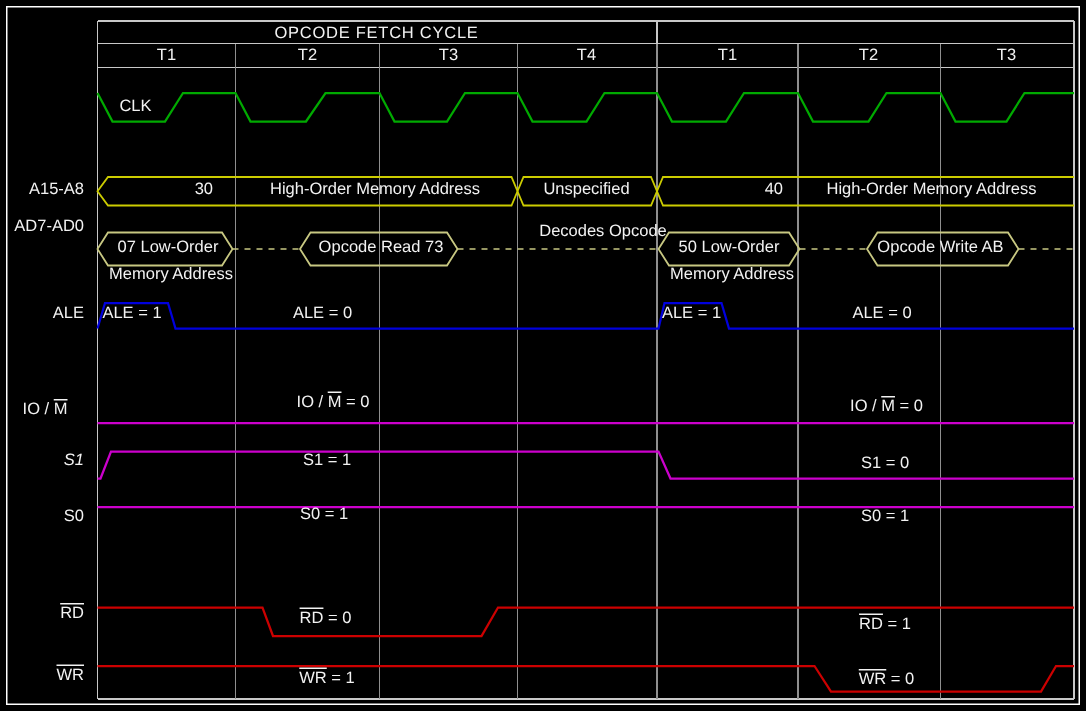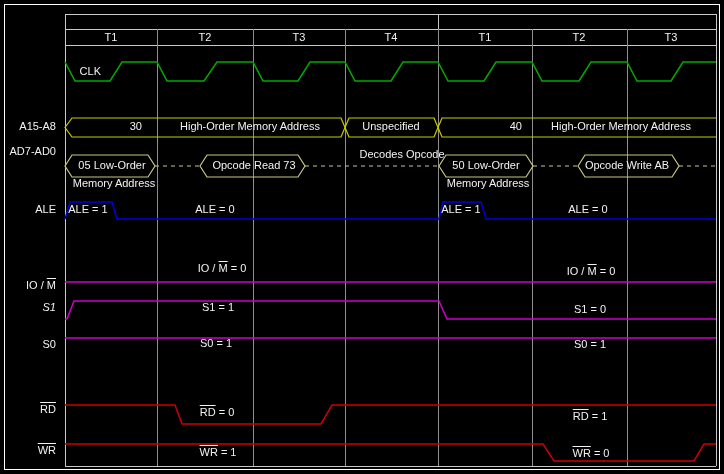--- a/index.html
+++ b/index.html
@@ -48,43 +48,44 @@
       <path d="M439,166 L446,155 L526,155 L533,166 L526,177 L446,177 Z" fill="none" stroke="#C8C882" stroke-width="1.2"></path>
       <path d="M578,166 L585,155 L672,155 L679,166 L672,177 L585,177 Z" fill="none" stroke="#C8C882" stroke-width="1.2"></path>
       <polyline points="65,62 75,81 110,81 122,62 157,62 167,81 204,81 217,62 253,62 263,81 298,81 310,62 345,62 355,81 391,81 403,62 438,62 448,81 484,81 496,62 532,62 542,81 579,81 591,62 627,62 637,81 671,81 683,62 716,62" fill="none" stroke="#00AA00" stroke-width="1.5"></polyline>
       <polyline points="65,219 70,202 112,202 117,219 439,219 443,202 481,202 486,219 716,219" fill="none" stroke="#0000DD" stroke-width="1.5"></polyline>
       <polyline points="65,282 716,282" fill="none" stroke="#CC00CC" stroke-width="1.5"></polyline>
       <polyline points="65,319 67,319 74,301 439,301 447,319 716,319" fill="none" stroke="#CC00CC" stroke-width="1.5"></polyline>
       <polyline points="65,338 716,338" fill="none" stroke="#CC00CC" stroke-width="1.5"></polyline>
       <polyline points="65,405 175,405 182,424 321,424 332,405 716,405" fill="none" stroke="#CC0000" stroke-width="1.5"></polyline>
       <polyline points="65,444 543,444 554,461 694,461 704,444 716,444" fill="none" stroke="#CC0000" stroke-width="1.5"></polyline>
     </svg>
+  <div class="hdr" id="hdr-fetch">OPCODE FETCH CYCLE</div>
   <div id="labels">
       <div class="lbl" style="left: 111px; top: 37px;">T1</div>
       <div class="lbl" style="left: 205px; top: 37px;">T2</div>
       <div class="lbl" style="left: 299px; top: 37px;">T3</div>
       <div class="lbl" style="left: 391px; top: 37px;">T4</div>
       <div class="lbl" style="left: 485px; top: 37px;">T1</div>
       <div class="lbl" style="left: 579px; top: 37px;">T2</div>
       <div class="lbl" style="left: 671px; top: 37px;">T3</div>
       <div class="lbl right" style="left: 56px; top: 71px; margin-left: 45px;">CLK</div>
       <div class="lbl right" style="left: 56px; top: 126px;">A15-A8</div>
       <div class="lbl right" style="left: 56px; top: 151px;">AD7-AD0</div>
       <div class="lbl right" style="left: 56px; top: 209px;">ALE</div>
-      <div class="lbl right" style="left: 56px; top: 273px; margin-top: 12px;"><span>IO / </span><span class="ov">M</span></div>
+      <div class="lbl right" style="left: 45px; top: 273px;"><span>IO / </span><span class="ov">M</span></div>
       <div class="lbl right" style="left: 56px; top: 307px; font-style: italic;">S1</div>
       <div class="lbl right" style="left: 56px; top: 344px;">S0</div>
       <div class="lbl right" style="left: 56px; top: 409px;"><span class="ov">RD</span></div>
       <div class="lbl right" style="left: 56px; top: 450px;"><span class="ov">WR</span></div>
       <div class="lbl right" style="left: 142px; top: 126px;">30</div>
       <div class="lbl" style="left: 250px; top: 126px;">High-Order Memory Address</div>
       <div class="lbl" style="left: 391px; top: 126px;">Unspecified</div>
       <div class="lbl right" style="left: 522px; top: 126px;">40</div>
       <div class="lbl" style="left: 621px; top: 126px;">High-Order Memory Address</div>
-      <div class="lbl" style="left: 112px; top: 165px;">05 Low-Order</div>
+      <div class="lbl" style="left: 112px; top: 165px;">07 Low-Order</div>
       <div class="lbl" style="left: 114px; top: 183px;">Memory Address</div>
       <div class="lbl" style="left: 254px; top: 165px;">Opcode Read 73</div>
       <div class="lbl" style="left: 402px; top: 154px;">Decodes Opcode</div>
       <div class="lbl" style="left: 486px; top: 165px;">50 Low-Order</div>
       <div class="lbl" style="left: 488px; top: 183px;">Memory Address</div>
       <div class="lbl" style="left: 627px; top: 165px;">Opcode Write AB</div>
       <div class="lbl" style="left: 88px; top: 209px;">ALE = 1</div>
       <div class="lbl" style="left: 215px; top: 209px;">ALE = 0</div>
       <div class="lbl" style="left: 222px; top: 268px;"><span>IO / </span><span class="ov">M</span><span> = 0</span></div>
       <div class="lbl" style="left: 218px; top: 307px;">S1 = 1</div>

